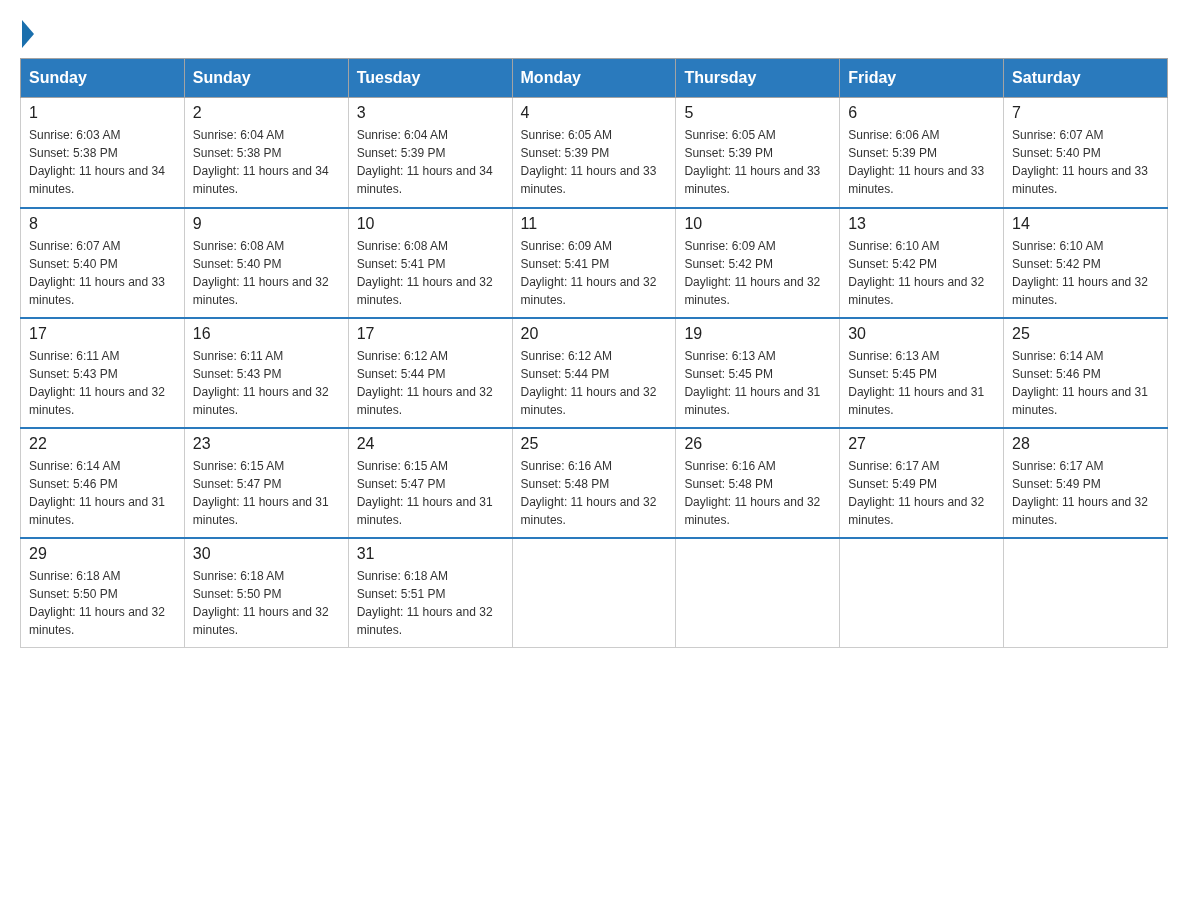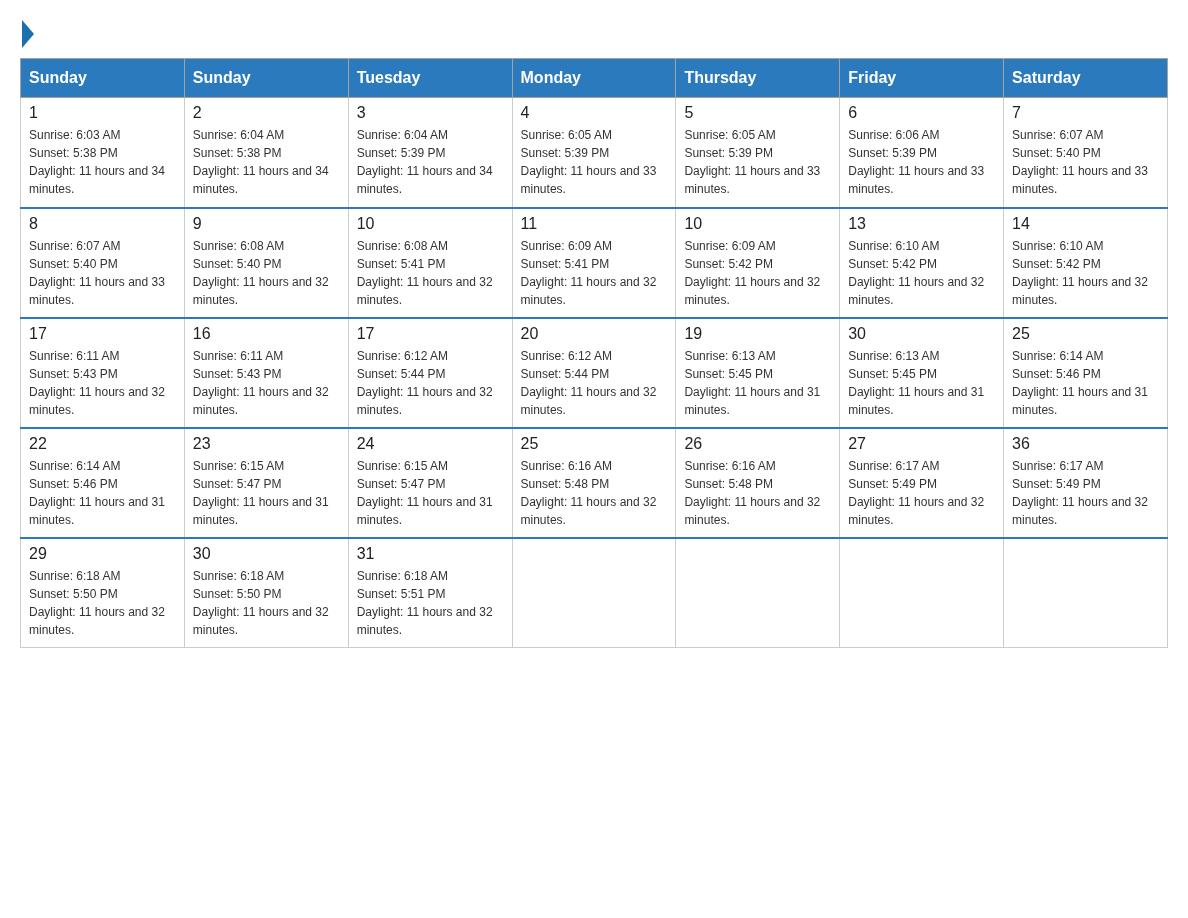--- a/index.html
+++ b/index.html
@@ -342,21 +342,21 @@
         </td>
         <td>
           <span class="day-num">27</span>
           <div class="day-info">
             Sunrise: 6:17 AM<br>
             Sunset: 5:49 PM<br>
             Daylight: 11 hours and 32 minutes.
           </div>
         </td>
         <td>
-          <span class="day-num">36</span>
+          <span class="day-num">28</span>
           <div class="day-info">
             Sunrise: 6:17 AM<br>
             Sunset: 5:49 PM<br>
             Daylight: 11 hours and 32 minutes.
           </div>
         </td>
       </tr>
       <tr class="row-border">
         <td>
           <span class="day-num">29</span>

